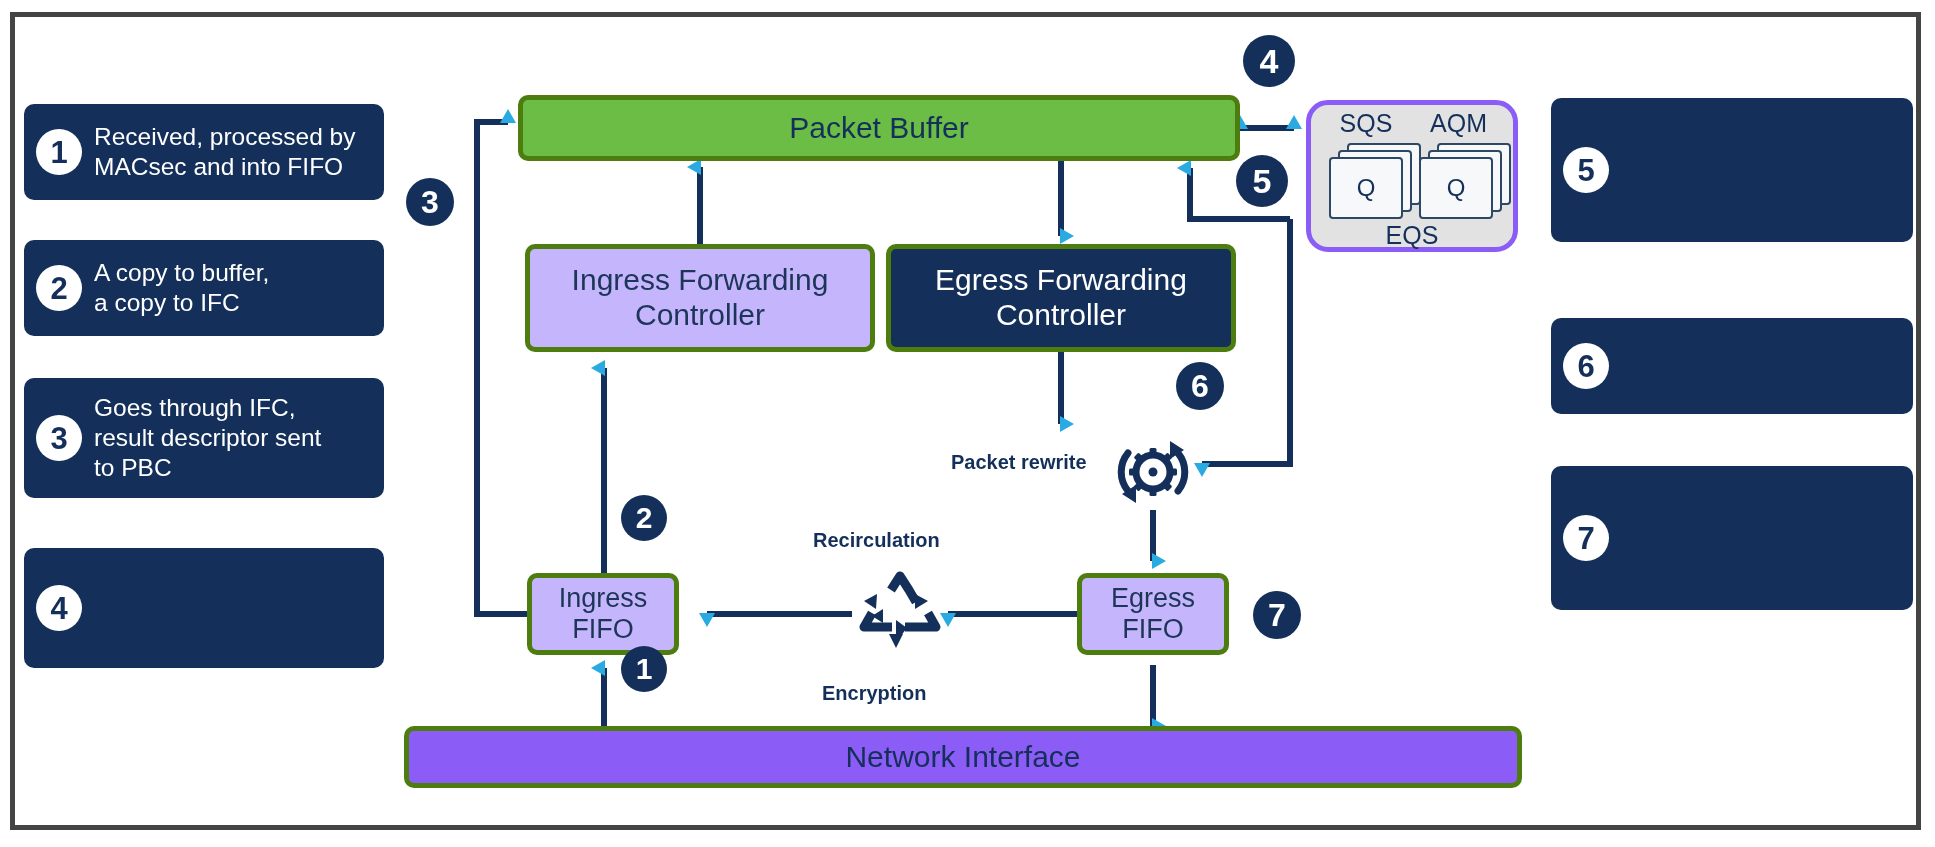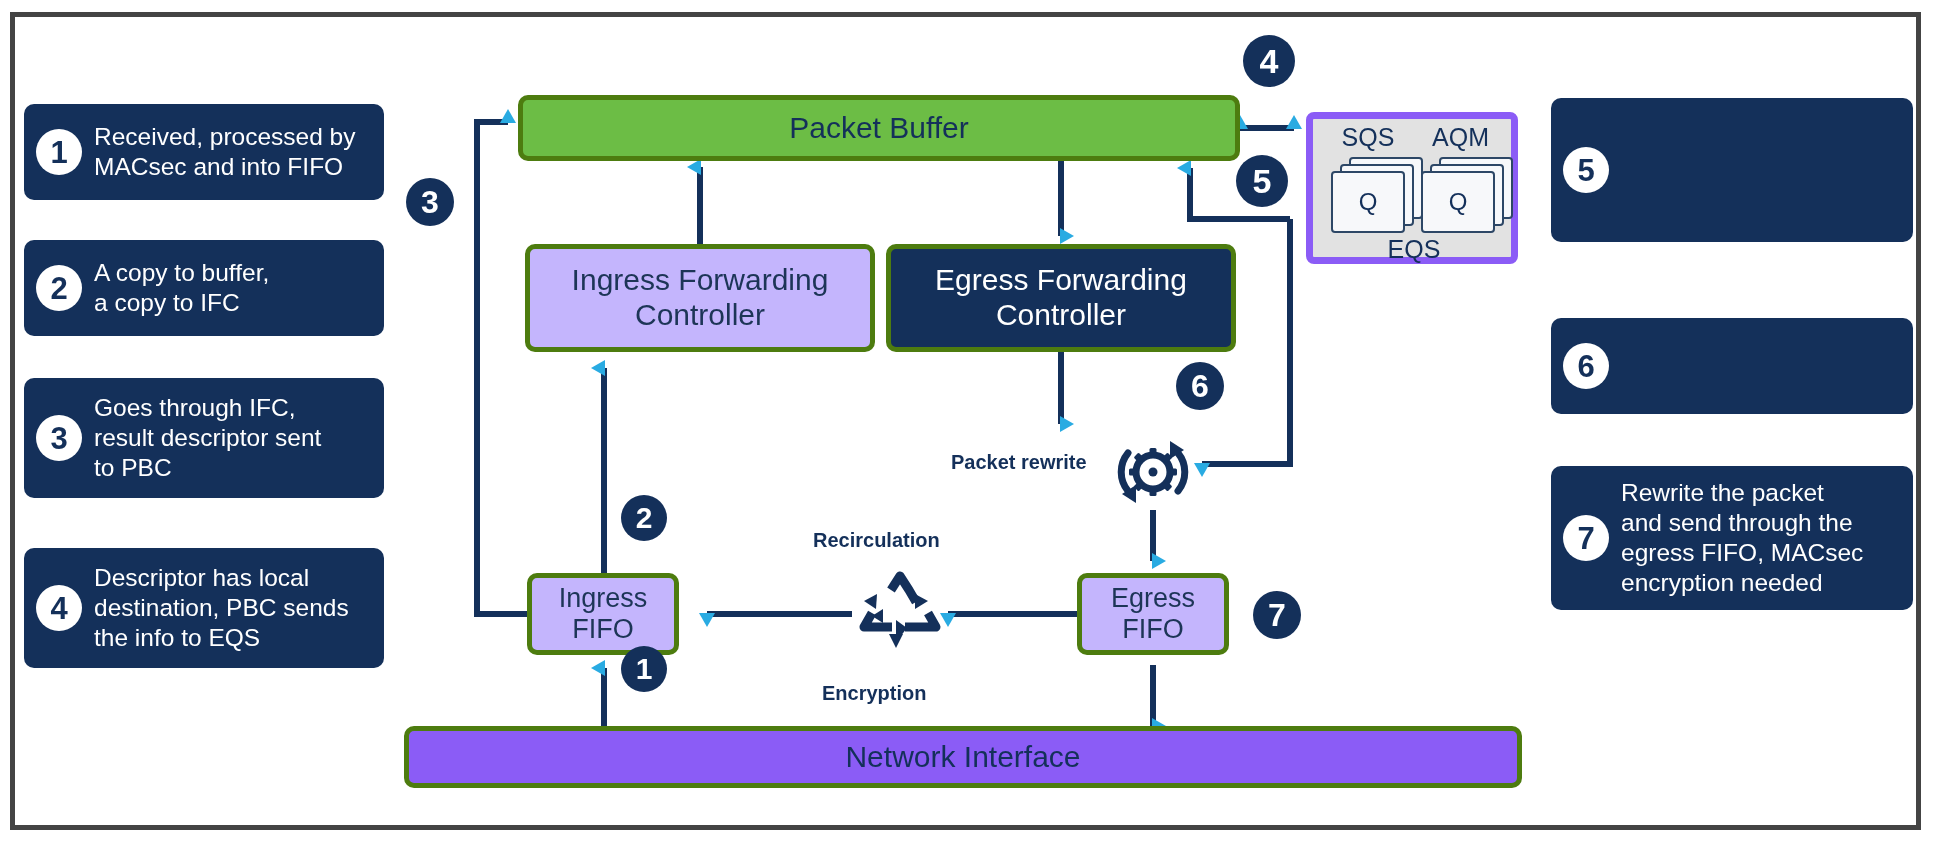--- a/index.html
+++ b/index.html
@@ -80,23 +80,22 @@
   .blk.navy   { background: #14305a; color: #ffffff; }
   .blk.orange { background: #8b5cf6; color: #14305a; }
 
   .blk.small { font-size: 27px; }
 
   
   #eqs-box {
     position: absolute;
     box-sizing: border-box;
     background: #e2e2e2;
-    border: 7px solid #8b5cf6;
-    border-radius: 8px;
-    margin-top: 12px;
+    border: 5px solid #8b5cf6;
+    border-radius: 22px;
   }
   .eqs-label {
     position: absolute;
     color: #14305a;
     font-size: 25px;
     text-align: center;
     white-space: nowrap;
   }
   
   .qstack { position: absolute; }
@@ -214,39 +213,32 @@
 
   <div class="callout" style="left:24px; top:378px; width:360px; height:120px;">
     <div class="badge">3</div>
     <div class="ctext">Goes through IFC,
 result descriptor sent
 to PBC</div>
   </div>
 
   <div class="callout" style="left:24px; top:548px; width:360px; height:120px;">
     <div class="badge">4</div>
-    <div class="ctext">Descriptor has local
-destination, PBC sends
-the info to EQS</div>
   </div>
 
   <div class="callout" style="left:1551px; top:98px; width:362px; height:144px;">
     <div class="badge">5</div>
   </div>
 
   <div class="callout" style="left:1551px; top:318px; width:362px; height:96px;">
     <div class="badge">6</div>
   </div>
 
   <div class="callout" style="left:1551px; top:466px; width:362px; height:144px;">
     <div class="badge">7</div>
-    <div class="ctext">Rewrite the packet
-and send through the
-egress FIFO, MACsec
-encryption needed</div>
   </div>
 
   <div class="blk green" style="left:518px; top:95px; width:722px; height:66px;">
     <span>Packet Buffer</span>
   </div>
 
   <div class="blk grey" style="left:525px; top:244px; width:350px; height:108px;">
     <span>Ingress Forwarding
 Controller</span>
   </div>

